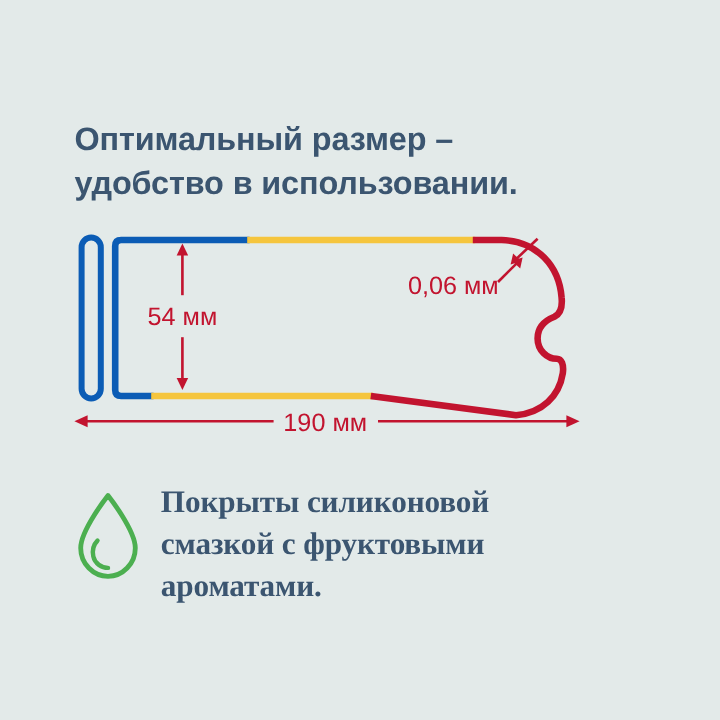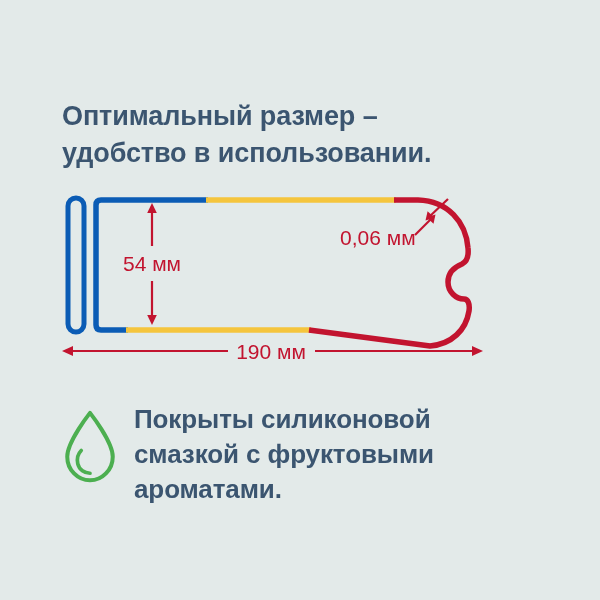--- a/index.html
+++ b/index.html
@@ -48,20 +48,21 @@
 
   
   .feature {
     position: absolute;
     left: 62px;
     top: 402px;
     width: 470px;
     display: flex;
     flex-direction: row;
     align-items: flex-start;
+    font-family: Liberation Serif, serif;
   }
   .feature-icon {
     width: 72px;
     flex: 0 0 72px;
     padding-top: 6px;
   }
   .feature-text {
     flex: 1 1 auto;
     color: #3b5570;
     font-size: 26px;

